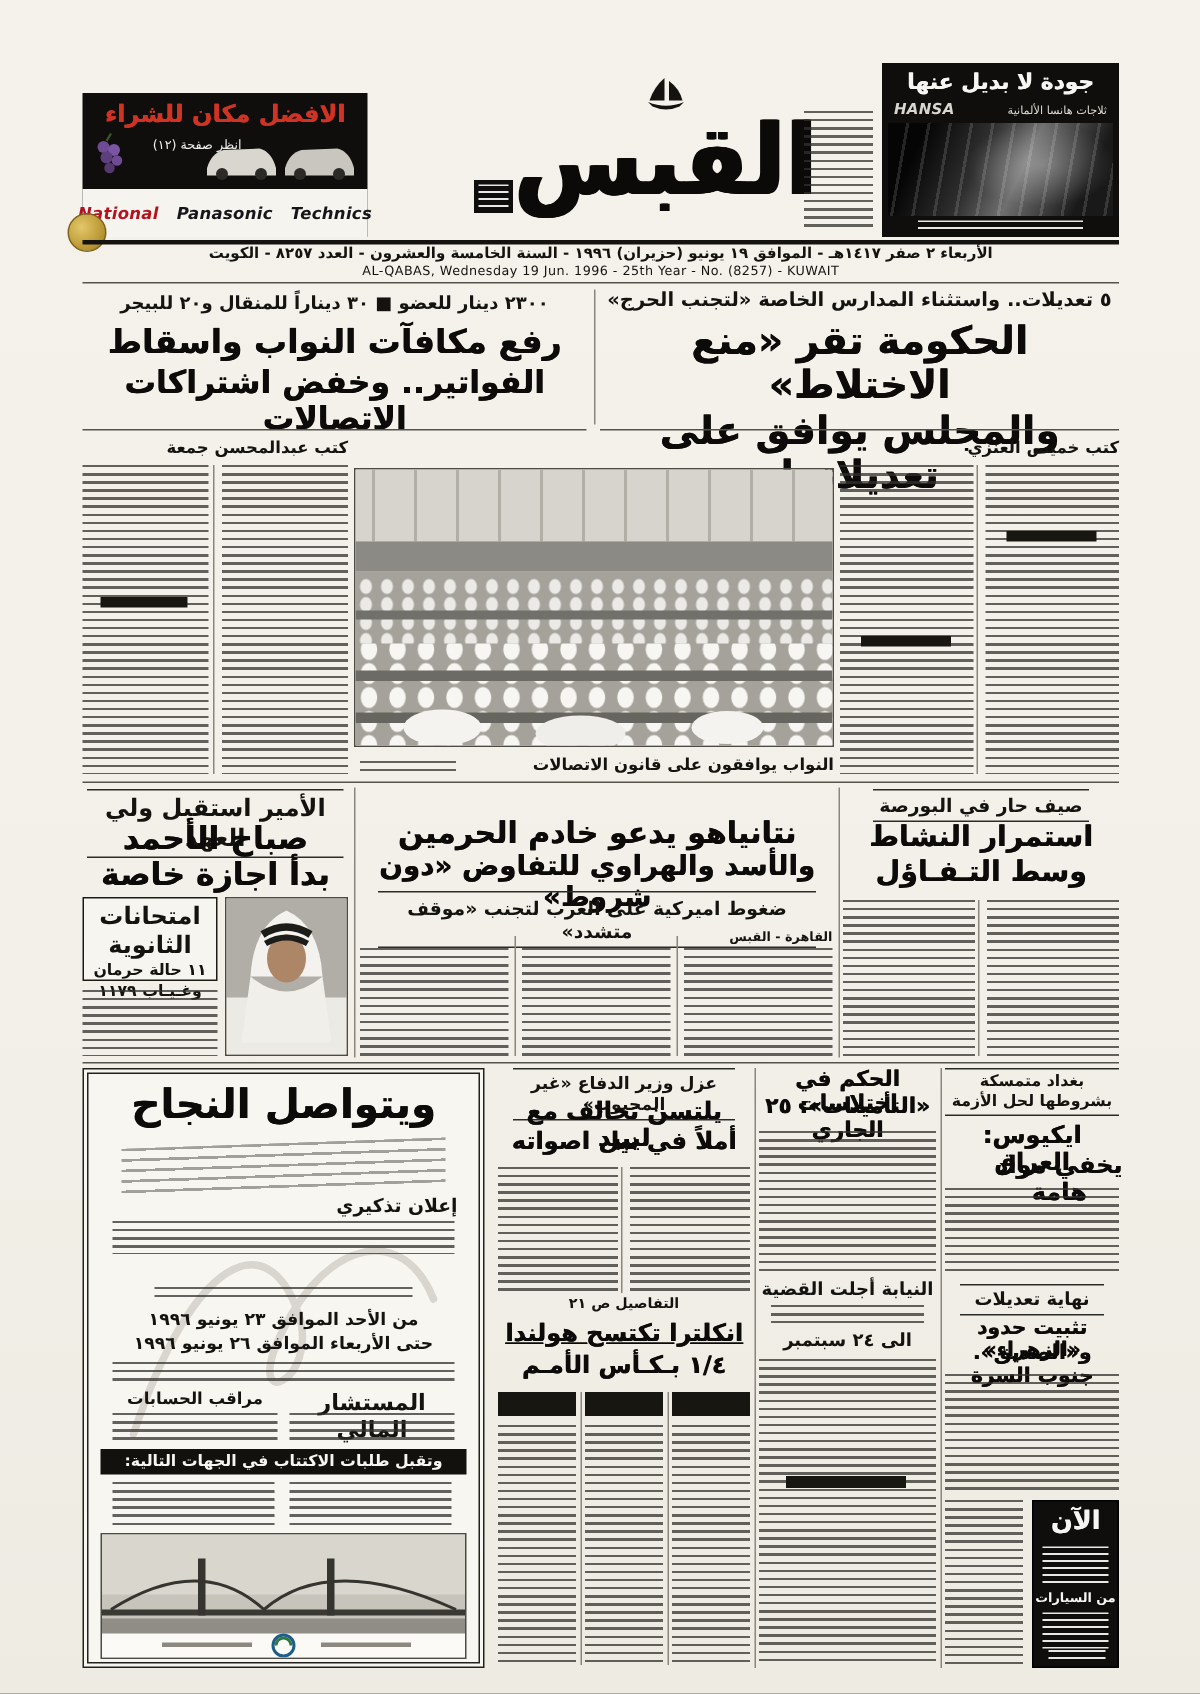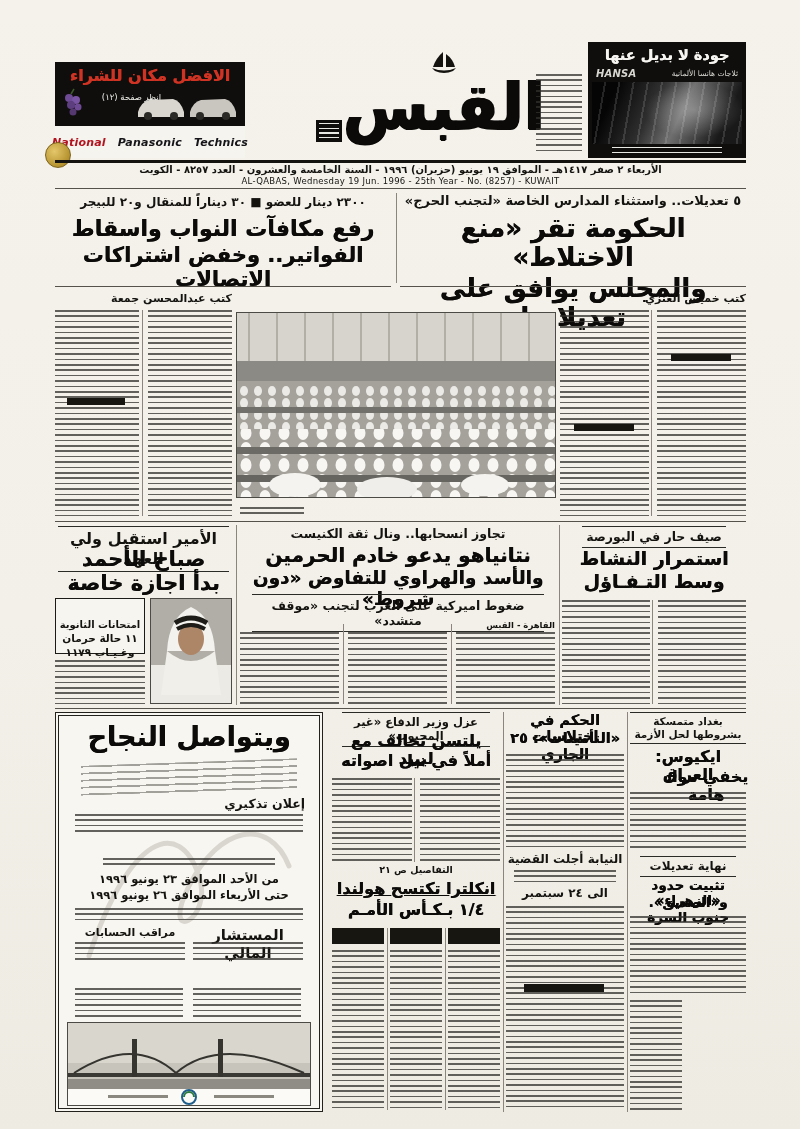--- a/index.html
+++ b/index.html
@@ -146,20 +146,21 @@
       <rect y="72" width="318" height="44" fill="url(#pdots1)" opacity=".92"></rect>
       <rect y="94" width="318" height="6" fill="#71706a"></rect>
       <rect y="116" width="318" height="68" fill="url(#pdots2)"></rect>
       <rect y="134" width="318" height="7" fill="#6d6b65"></rect>
       <rect y="162" width="318" height="7" fill="#67655f"></rect>
       <ellipse cx="58" cy="172" rx="26" ry="12" fill="#f4f3ef"></ellipse>
       <ellipse cx="150" cy="176" rx="30" ry="12" fill="#efeeea"></ellipse>
       <ellipse cx="248" cy="172" rx="24" ry="11" fill="#f4f3ef"></ellipse>
     </svg>
   </div>
+  <div class="abs rtl cap" style="left:236px;top:503px;width:320px;">النواب يوافقون على قانون الاتصالات</div>
   <div class="abs ft" style="left:240px;top:507px;width:64px;height:7px;"></div>
 
   <div class="abs rtl byline" style="left:55px;top:292px;width:177px;">كتب عبدالمحسن جمعة</div>
   <div class="abs ft" style="left:55px;top:310px;width:84px;height:206px;"></div>
   <div class="abs ft" style="left:148px;top:310px;width:84px;height:206px;"></div>
   <div class="abs vr" style="left:142px;top:310px;height:206px;"></div>
   <div class="abs fh" style="left:67px;top:398px;width:58px;height:7px;"></div>
 
   <div class="abs hr" style="left:55px;top:521px;width:691px;"></div>
 
@@ -174,27 +175,26 @@
       <rect width="80" height="104" fill="#b1aea7"></rect>
       <rect y="66" width="80" height="38" fill="#eceae4"></rect>
       <path d="M40 8 Q62 18 64 52 L16 52 Q18 18 40 8 Z" fill="#f3f2ee"></path>
       <path d="M16 52 L10 96 L70 96 L64 52 Q52 62 40 62 Q28 62 16 52 Z" fill="#f0efe9"></path>
       <ellipse cx="40" cy="40" rx="13" ry="16" fill="#ad8668"></ellipse>
       <path d="M24 24 Q40 14 56 24" stroke="#1d1c18" stroke-width="5" fill="none"></path>
       <path d="M26 30 Q40 22 54 30" stroke="#1d1c18" stroke-width="4" fill="none"></path>
     </svg>
   </div>
   <div class="abs boxed" style="left:55px;top:598px;width:90px;height:56px;background:#f7f5ef;">
-    <div class="rtl b ctr" style="font-size:10px;margin-top:20px;">امتحانات الثانوية</div>
+    <div class="rtl b ctr" style="font-size:16px;margin-top:2px;">امتحانات الثانوية</div>
     <div class="rtl b ctr" style="font-size:10.5px;margin-top:2px;">١١ حالة حرمان</div>
     <div class="rtl b ctr" style="font-size:10.5px;margin-top:2px;">وغـيـاب ١١٧٩</div>
   </div>
   <div class="abs ft" style="left:55px;top:660px;width:90px;height:44px;"></div>
 
-  <div class="abs rtl kick2" style="left:268px;top:526px;width:260px;font-size:12.5px;">تجاوز انسحابها.. ونال ثقة الكنيست</div>
   <div class="abs rtl hl" style="left:240px;top:544px;width:316px;font-size:20px;">نتانياهو يدعو خادم الحرمين</div>
   <div class="abs rtl hl" style="left:240px;top:568px;width:316px;font-size:18.5px;">والأسد والهراوي للتفاوض «دون شروط»</div>
   <div class="abs rtl b ctr" style="left:252px;top:594px;width:292px;font-size:12.5px;border-top:1px solid #2a2a26;border-bottom:1px solid #2a2a26;padding:3px 0;">ضغوط اميركية على العرب لتجنب «موقف متشدد»</div>
   <div class="abs rtl b" style="left:456px;top:620px;width:99px;font-size:8.5px;text-align:right;">القاهرة - القبس</div>
   <div class="abs ft" style="left:240px;top:632px;width:99px;height:72px;"></div>
   <div class="abs ft" style="left:348px;top:632px;width:99px;height:72px;"></div>
   <div class="abs ft" style="left:456px;top:632px;width:99px;height:72px;"></div>
   <div class="abs vr" style="left:343px;top:624px;height:80px;"></div>
   <div class="abs vr" style="left:451px;top:624px;height:80px;"></div>
 
@@ -212,20 +212,27 @@
 
   <div class="abs rtl kick" style="left:630px;top:712px;width:116px;font-size:10.5px;">بغداد متمسكة بشروطها لحل الأزمة</div>
   <div class="abs rtl hl" style="left:630px;top:748px;width:116px;font-size:16px;">ايكيوس: العراق</div>
   <div class="abs rtl hl" style="left:648px;top:768px;width:116px;font-size:16px;">يخفي مواد هامة</div>
   <div class="abs ft" style="left:630px;top:792px;width:116px;height:58px;"></div>
   <div class="abs rtl kick" style="left:640px;top:856px;width:96px;font-size:12px;">نهاية تعديلات</div>
   <div class="abs rtl hl" style="left:630px;top:878px;width:116px;font-size:13.5px;">تثبيت حدود «الزهراء»</div>
   <div class="abs rtl hl" style="left:630px;top:895px;width:116px;font-size:13.5px;">و«الصديق». جنوب السرة</div>
   <div class="abs ft" style="left:630px;top:916px;width:116px;height:78px;"></div>
   <div class="abs ft" style="left:630px;top:1000px;width:52px;height:110px;"></div>
+  <div class="abs blackbox" style="left:688px;top:1000px;width:58px;height:112px;border:1px solid #000;">
+    <div class="rtl b ctr" style="font-size:17px;margin-top:3px;text-shadow:.3px 0 currentColor;">الآن</div>
+    <div class="ftw" style="position:absolute;left:6px;top:30px;right:6px;height:26px;"></div>
+    <div class="rtl b ctr" style="position:absolute;left:0;top:60px;width:100%;font-size:8.5px;">من السيارات</div>
+    <div class="ftw" style="position:absolute;left:6px;top:74px;right:6px;height:24px;"></div>
+    <div class="ftw" style="position:absolute;left:10px;bottom:4px;width:38px;height:7px;"></div>
+  </div>
 
   <div class="abs rtl hl" style="left:506px;top:712px;width:118px;font-size:14.5px;">الحكم في اختلاسات</div>
   <div class="abs rtl hl" style="left:506px;top:730px;width:118px;font-size:14.5px;">«التأمينات»: ٢٥ الجاري</div>
   <div class="abs ft" style="left:506px;top:754px;width:118px;height:94px;"></div>
   <div class="abs rtl b ctr" style="left:506px;top:852px;width:118px;font-size:12px;">النيابة أجلت القضية</div>
   <div class="abs ft" style="left:514px;top:870px;width:102px;height:12px;"></div>
   <div class="abs rtl b ctr" style="left:506px;top:886px;width:118px;font-size:12px;">الى ٢٤ سبتمبر</div>
   <div class="abs ft" style="left:506px;top:906px;width:118px;height:204px;"></div>
   <div class="abs fh" style="left:524px;top:984px;width:80px;height:8px;"></div>
 
@@ -256,20 +263,21 @@
     <div class="rtl b" style="position:absolute;right:14px;top:80px;font-size:12.5px;">إعلان تذكيري</div>
     <div class="ft" style="position:absolute;left:16px;top:98px;width:228px;height:22px;"></div>
     <div class="ft" style="position:absolute;left:44px;top:142px;width:172px;height:9px;"></div>
     <div class="rtl b ctr" style="position:absolute;left:0;top:156px;width:100%;font-size:11.5px;">من الأحد الموافق ٢٣ يونيو ١٩٩٦</div>
     <div class="rtl b ctr" style="position:absolute;left:0;top:172px;width:100%;font-size:11.5px;">حتى الأربعاء الموافق ٢٦ يونيو ١٩٩٦</div>
     <div class="ft" style="position:absolute;left:16px;top:192px;width:228px;height:14px;"></div>
     <div class="rtl b ctr" style="position:absolute;left:134px;top:210px;width:110px;font-size:15px;">المستشار المالي</div>
     <div class="rtl b ctr" style="position:absolute;left:16px;top:210px;width:110px;font-size:11px;">مراقب الحسابات</div>
     <div class="ft" style="position:absolute;left:134px;top:226px;width:110px;height:20px;"></div>
     <div class="ft" style="position:absolute;left:16px;top:226px;width:110px;height:20px;"></div>
+    <div class="rtl band" style="position:absolute;left:8px;top:250px;width:244px;height:17px;font-size:10.5px;line-height:17px;">وتقبل طلبات الاكتتاب في الجهات التالية:</div>
     <div class="ft" style="position:absolute;left:134px;top:272px;width:108px;height:30px;"></div>
     <div class="ft" style="position:absolute;left:16px;top:272px;width:108px;height:30px;"></div>
     <div style="position:absolute;left:8px;top:306px;width:244px;height:84px;border:1px solid #4c4a45;">
       <svg width="242" height="82" viewBox="0 0 242 82" preserveAspectRatio="none">
         <rect width="242" height="82" fill="#c7c4bc"></rect>
         <rect width="242" height="40" fill="#d9d6ce"></rect>
         <rect y="56" width="242" height="26" fill="#8f8d86"></rect>
         <line x1="0" y1="52" x2="242" y2="52" stroke="#3a3934" stroke-width="4"></line>
         <rect x="64" y="16" width="5" height="38" fill="#35342f"></rect>
         <rect x="150" y="16" width="5" height="38" fill="#35342f"></rect>

